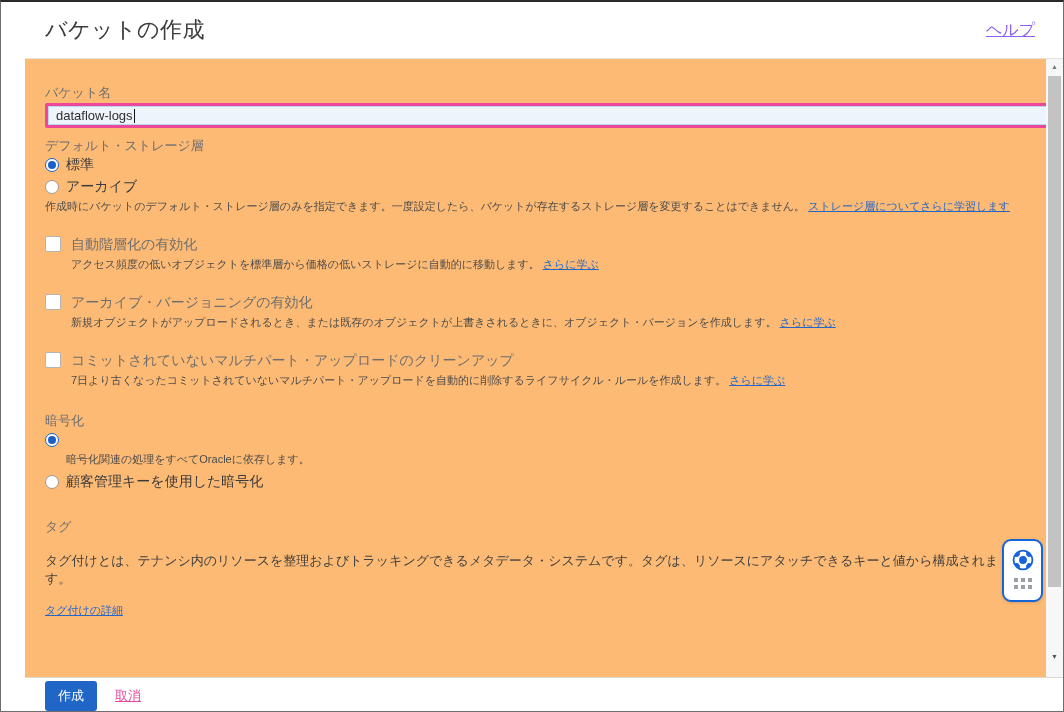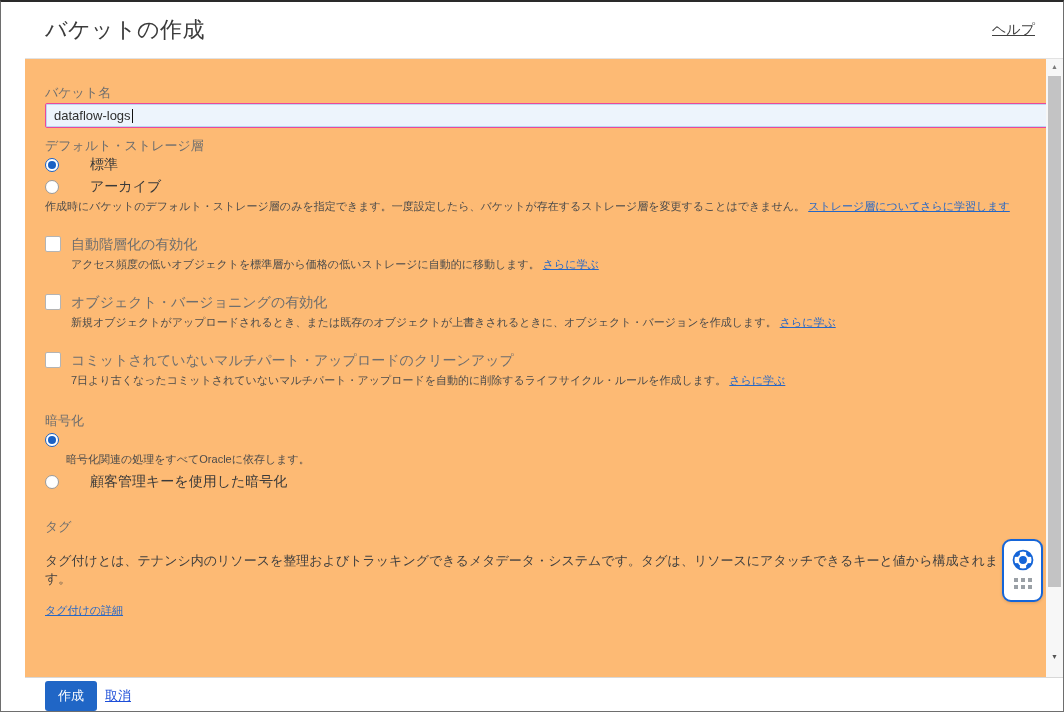--- a/index.html
+++ b/index.html
@@ -6,34 +6,34 @@
   html,body { background:#e8e8e8; }
   body { font-family:"Liberation Sans","DejaVu Sans",sans-serif; }
   .dialog {
     position:relative; width:1064px; height:712px; background:#fff;
     border:1px solid #6e6e6e; border-top:2px solid #2a2a2a; overflow:hidden;padding-left:24px;
   }
   
   .hdr { position:relative; height:57px; background:#fff; border-bottom:1px solid #e2e2e2;
          display:flex; align-items:center; justify-content:space-between; padding:0 28px 0 20px; }
   .hdr-title { font-size:22px; color:#3b3b3b; font-weight:400; letter-spacing:0.5px; }
-  .hdr-help { font-size:14px; color:#404040; text-decoration:underline; cursor:pointer; }
+  .hdr-help { font-size:16px; color:#8b5cf6; text-decoration:underline; cursor:pointer; }
   
   .bodyarea { position:relative; height:619px; background:#fdba74; overflow:hidden;
               padding:26px 48px 0 20px; border-bottom:1px solid #d8d8d8; }
   .lbl { font-size:13px; color:#6e6e6e; line-height:15px; }
   .txt-input {
     margin-top:3px; height:25px; width:1010px; background:#fff; border:1px solid #c9c9c9;
     border-radius:2px; display:flex; align-items:center; padding:0 8px; font-size:13px; color:#2f2f2f;
   }
-  .txt-input.focused { border:1px solid #ec4899; background:#edf4fc; box-shadow:0 0 0 1px #bcd5f2 inset; }
+  .txt-input.focused { border:3px solid #ec4899; background:#edf4fc; box-shadow:0 0 0 1px #bcd5f2 inset; }
   .caret { display:inline-block; width:1px; height:14px; background:#111; margin-left:1px; }
   .sec { margin-top:10px; }
   
-  .radio-row { display:flex; align-items:center; height:20px; margin-top:2px;gap:24px; }
+  .radio-row { display:flex; align-items:center; height:20px; margin-top:2px; }
   .radio { width:14px; height:14px; border-radius:50%; border:1px solid #9a9a9a; background:#fff;
            margin-right:7px; flex:0 0 auto; position:relative; }
   .radio.on { border-color:#1a61c4; }
   .radio.on::after { content:""; position:absolute; left:2px; top:2px; width:8px; height:8px;
            border-radius:50%; background:#1a61c4; }
   .radio-label { font-size:14px; color:#3a3a3a; }
   .desc { font-size:11px; color:#4b4b4b; line-height:14px; margin-top:2px; }
   .lnk { color:#2667c6; text-decoration:underline; cursor:pointer; }
   
   .cb-group { margin-top:23px; }
@@ -55,21 +55,21 @@
   
   .widget { position:absolute; top:480px; right:20px; width:41px; height:63px; background:#fff;
             border:2px solid #1565d8; border-radius:9px; display:flex; flex-direction:column;
             align-items:center; padding-top:5px; cursor:pointer; box-shadow:0 1px 3px rgba(0,0,0,0.15); }
   .dots { margin-top:4px; display:grid; grid-template-columns:repeat(3,4px); grid-gap:3px; }
   .dots i { width:4px; height:4px; background:#9aa0a6; display:block; }
   
   .ftr { height:35px; background:#fff; display:flex; align-items:center; padding:0 20px; }
   .btn-primary { background:#2066c6; color:#fff; font-size:13px; border:none; border-radius:3px;
                  padding:6px 13px; cursor:pointer; font-family:inherit; }
-  .cancel-lnk { margin-left:8px; font-size:13px; color:#1d4ed8; text-decoration:underline; cursor:pointer; }
+  .cancel-lnk { margin-left:18px; font-size:13px; color:#ec4899; text-decoration:underline; cursor:pointer; }
 </style>
 </head>
 <body>
 
 <div class="dialog">
 
   <div class="hdr">
     <div class="hdr-title">バケットの作成</div>
     <a class="hdr-help">ヘルプ</a>
   </div>
@@ -107,21 +107,21 @@
       <div class="desc cb-desc">
         <span>アクセス頻度の低いオブジェクトを標準層から価格の低いストレージに自動的に移動します。</span>
         <a class="lnk">さらに学ぶ</a>
       </div>
     </div>
 
     
     <div class="cb-group">
       <div class="cb-row">
         <span class="checkbox"></span>
-        <span class="cb-label">オブジェクト・バージョニングの有効化</span>
+        <span class="cb-label">アーカイブ・バージョニングの有効化</span>
       </div>
       <div class="desc cb-desc">
         <span>新規オブジェクトがアップロードされるとき、または既存のオブジェクトが上書きされるときに、オブジェクト・バージョンを作成します。</span>
         <a class="lnk">さらに学ぶ</a>
       </div>
     </div>
 
     
     <div class="cb-group">
     </div>

